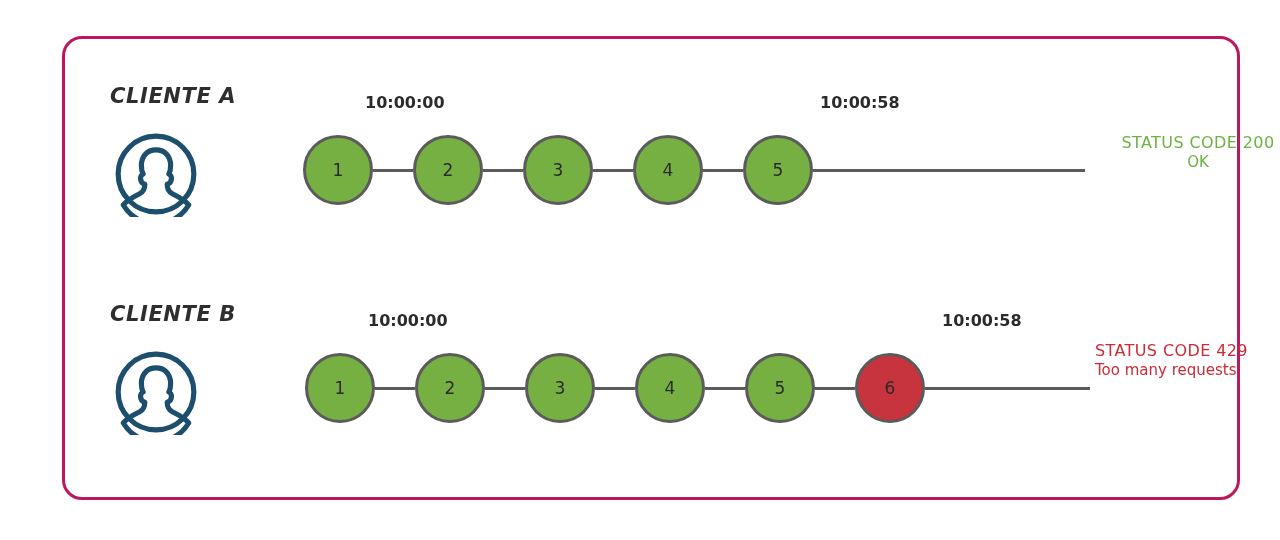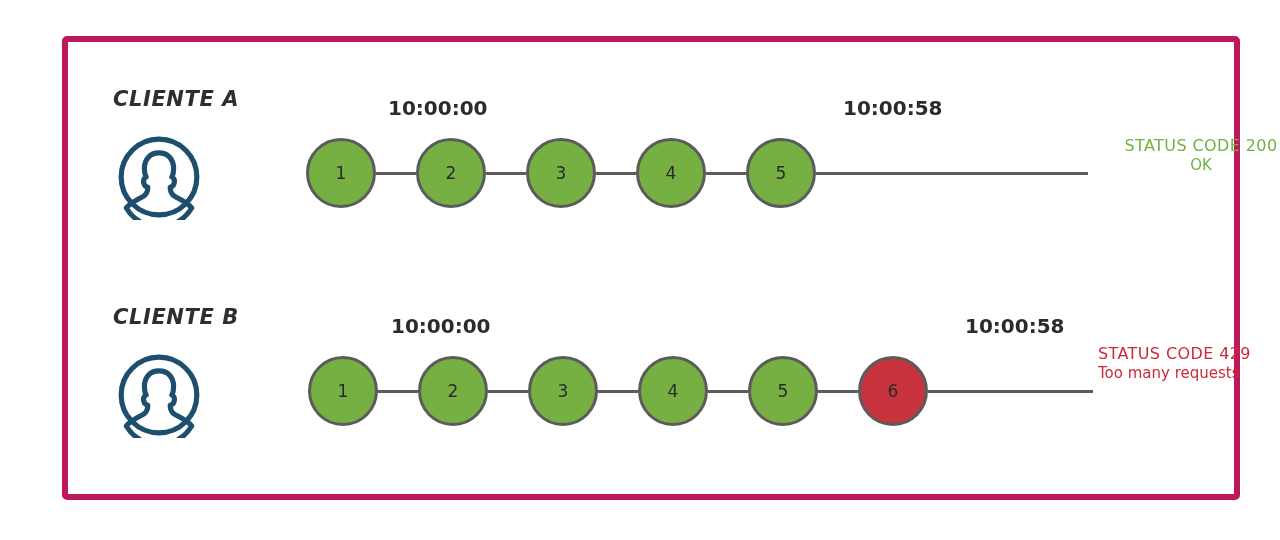--- a/index.html
+++ b/index.html
@@ -16,22 +16,22 @@
   }
 
   
   #frame {
     position: absolute;
     left: 62px;
     top: 36px;
     width: 1178px;
     height: 464px;
     box-sizing: border-box;
-    border: 6px solid #be185d;
-    border-radius: 5px;
+    border: 3px solid #be185d;
+    border-radius: 20px;
     background: #ffffff;
   }
 
   
   .row {
     position: absolute;
     left: 0;
     top: 0;
     width: 100%;
     height: 0;
@@ -91,26 +91,25 @@
     height: 3px;
     background: #5b5b5b;
     top: 34px;
     z-index: 1;
   }
 
   
   .timestamp {
     position: absolute;
     font-family: "DejaVu Sans", sans-serif;
-    font-size: 20px;
+    font-size: 16px;
     font-weight: bold;
     color: #2b2b2b;
     white-space: nowrap;
     top: 54px;
-    margin-left: 20px;
   }
 
   
   .status {
     position: absolute;
     top: 94px;
     left: 1028px;
     width: 210px;
     text-align: center;
     font-family: "DejaVu Sans", sans-serif;

